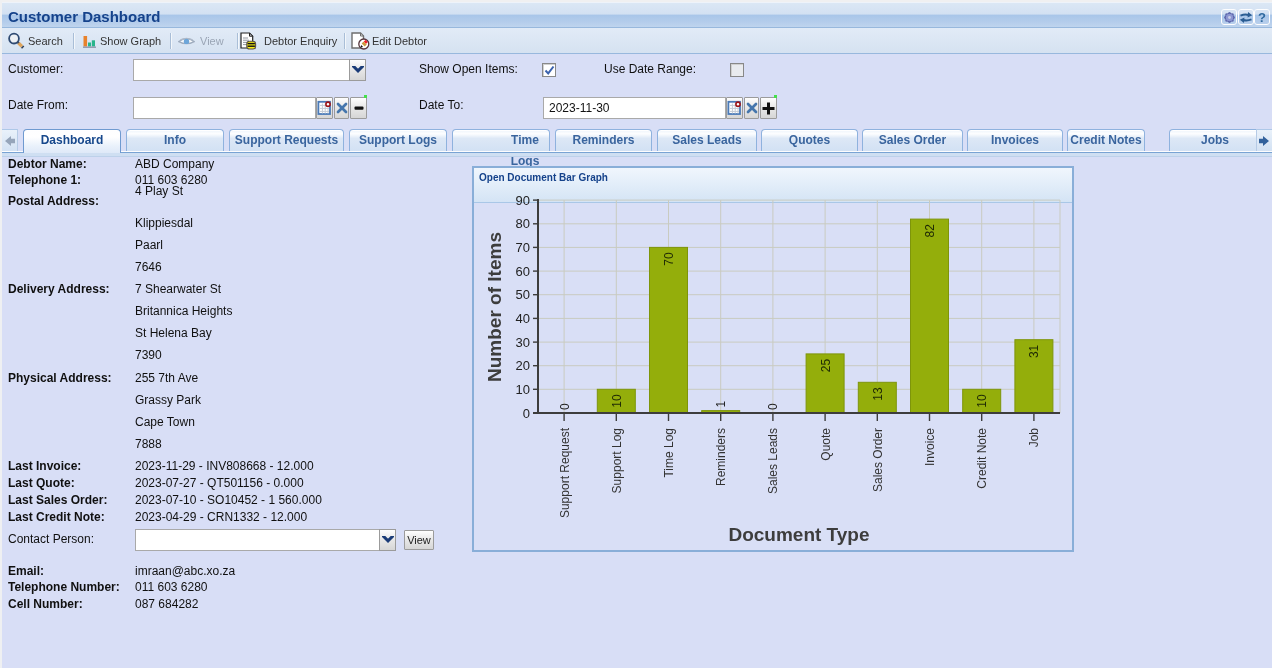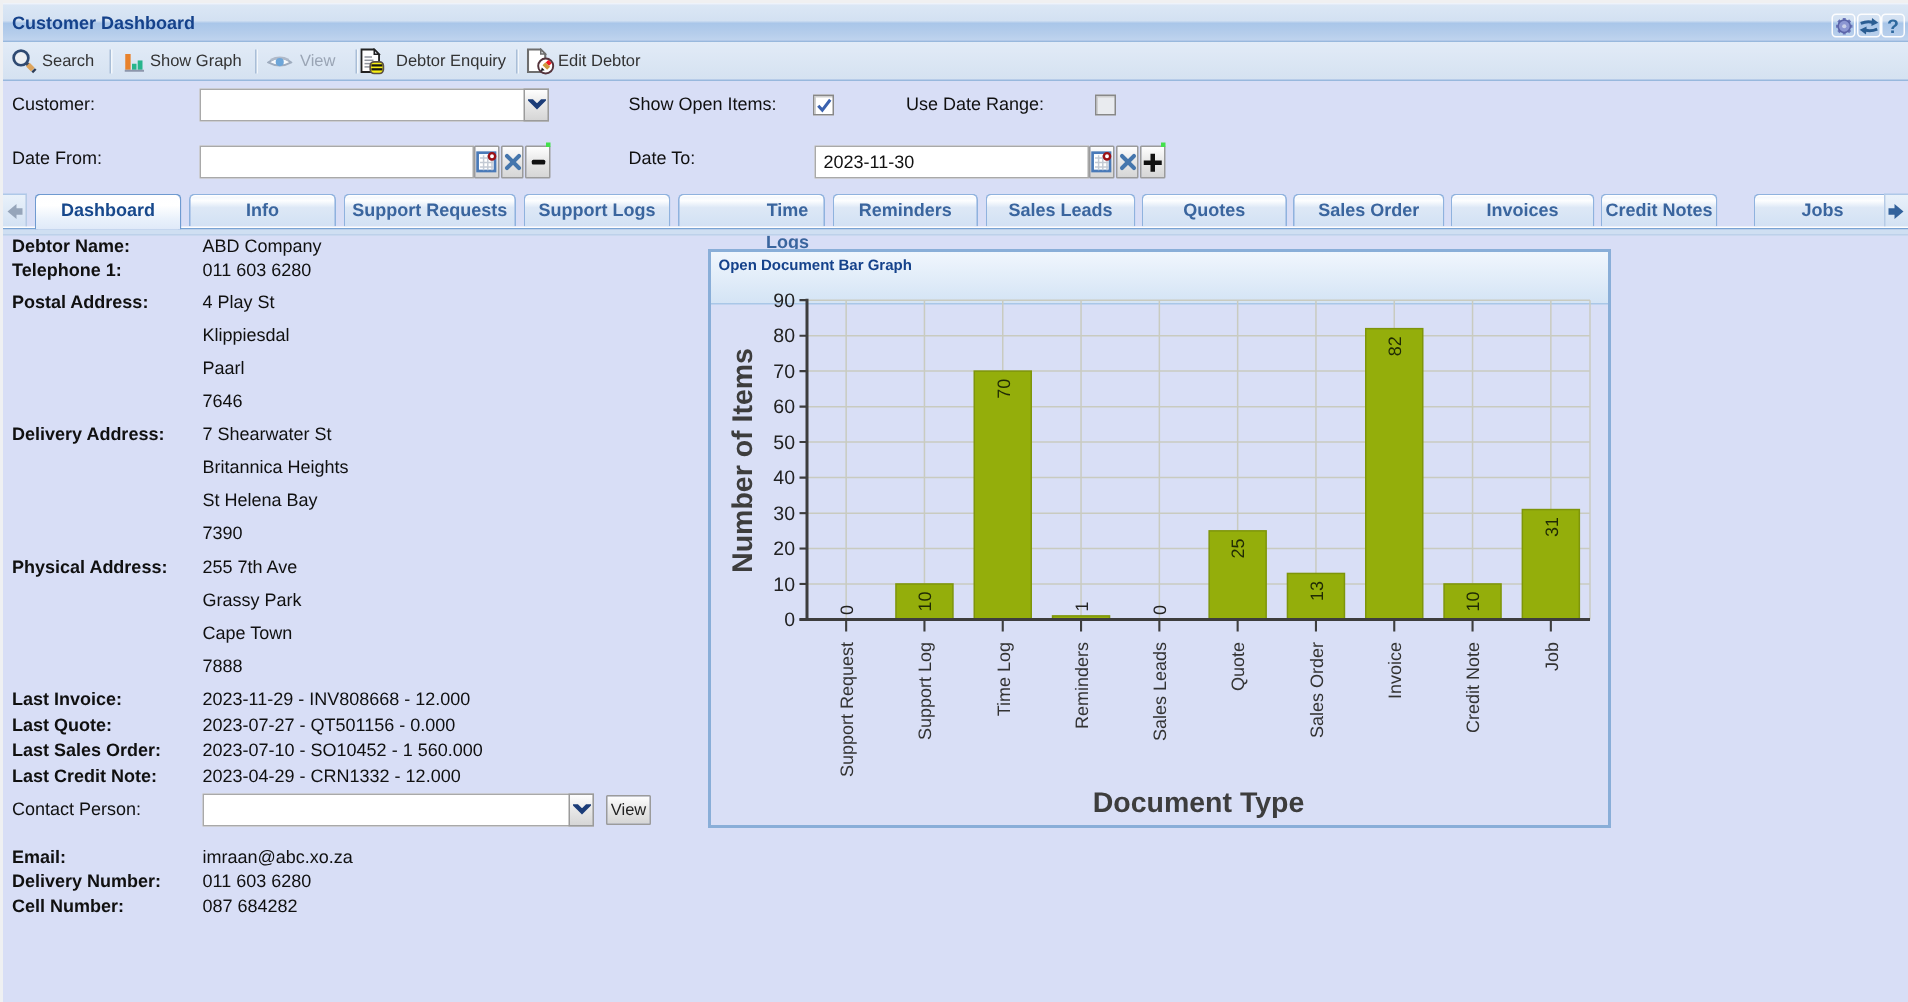--- a/index.html
+++ b/index.html
@@ -1,20 +1,20 @@
 <!DOCTYPE html>
 <html><head><meta charset="utf-8"><title>Customer Dashboard</title>
 <style>
 * { margin:0; padding:0; box-sizing:border-box; }
 html,body { width:1272px; height:668px; overflow:hidden; background:#d8def6;
   font-family:"Liberation Sans",sans-serif; font-size:12px; color:#111; }
 #titlebar { position:absolute; left:0; top:2px; width:1272px; height:25px;
   background:linear-gradient(180deg,#dbe7f5 0%,#d3e1f2 45%,#a9c6e9 52%,#b5cdeb 80%,#bfd4ee 100%);
   border-top:1px solid #eef3fa; }
-#titlebar .t { position:absolute; left:8px; top:5px; font-weight:bold; color:#15428b; font-size:12px; }
+#titlebar .t { position:absolute; left:8px; top:5px; font-weight:bold; color:#15428b; font-size:15px; }
 .winbtn { position:absolute; top:6px; width:16px; height:16px; border:1px solid #fdfdfe; border-radius:3px;
   display:flex; align-items:center; justify-content:center; }
 #toolbar { position:absolute; left:0; top:27px; width:1272px; height:27px;
   background:linear-gradient(#e2ebf7,#d5e2f1);
   border-top:1px solid #98b8dd; border-bottom:1px solid #98b8dd; }
 .tbtxt { position:absolute; top:7px; font-size:11px; color:#333; }
 .tbsep { position:absolute; top:5px; height:16px; width:0; border-left:1px solid #a9bed7; border-right:1px solid #f3f7fb; }
 .tbicon { position:absolute; top:4px; }
 .lab { position:absolute; left:8px; height:15px; font-size:12px; color:#101010; }
 .val { position:absolute; left:135px; height:15px; font-size:12px; color:#101010; }
@@ -227,21 +227,21 @@
   </div>
 <div style="position:absolute;left:0;top:151px;width:1272px;height:1px;background:#fdfdfe;"></div>
 <div style="position:absolute;left:0;top:152px;width:1272px;height:1px;background:#79a3d3;"></div>
 <div style="position:absolute;left:0;top:153px;width:1272px;height:4px;background:#cfdff2;border-bottom:1px solid #bdd1ea;"></div>
 
 <div class="lab" style="top:157px;font-weight:bold;">Debtor Name:</div>
 <div class="val" style="top:157px;">ABD Company</div>
 <div class="lab" style="top:173px;font-weight:bold;">Telephone 1:</div>
 <div class="val" style="top:173px;">011 603 6280</div>
 <div class="lab" style="top:194px;font-weight:bold;">Postal Address:</div>
-<div class="val" style="top:194px;text-align:right;">4 Play St</div>
+<div class="val" style="top:184px;text-align:right;">4 Play St</div>
 <div class="val" style="top:216px;">Klippiesdal</div>
 <div class="val" style="top:238px;">Paarl</div>
 <div class="val" style="top:260px;">7646</div>
 <div class="lab" style="top:282px;font-weight:bold;">Delivery Address:</div>
 <div class="val" style="top:282px;">7 Shearwater St</div>
 <div class="val" style="top:304px;">Britannica Heights</div>
 <div class="val" style="top:326px;">St Helena Bay</div>
 <div class="val" style="top:348px;">7390</div>
 <div class="lab" style="top:371px;font-weight:bold;">Physical Address:</div>
 <div class="val" style="top:371px;">255 7th Ave</div>
@@ -252,21 +252,21 @@
 <div class="val" style="top:459px;">2023-11-29 - INV808668 - 12.000</div>
 <div class="lab" style="top:476px;font-weight:bold;">Last Quote:</div>
 <div class="val" style="top:476px;">2023-07-27 - QT501156 - 0.000</div>
 <div class="lab" style="top:493px;font-weight:bold;">Last Sales Order:</div>
 <div class="val" style="top:493px;">2023-07-10 - SO10452 - 1 560.000</div>
 <div class="lab" style="top:510px;font-weight:bold;">Last Credit Note:</div>
 <div class="val" style="top:510px;">2023-04-29 - CRN1332 - 12.000</div>
 <div class="lab" style="top:532px;font-weight:normal;">Contact Person:</div>
 <div class="lab" style="top:564px;font-weight:bold;">Email:</div>
 <div class="val" style="top:564px;">imraan@abc.xo.za</div>
-<div class="lab" style="top:580px;font-weight:bold;">Delivery Number:</div>
+<div class="lab" style="top:580px;font-weight:bold;">Telephone Number:</div>
 <div class="val" style="top:580px;">011 603 6280</div>
 <div class="lab" style="top:597px;font-weight:bold;">Cell Number:</div>
 <div class="val" style="top:597px;">087 684282</div>
 
 <div class="field" style="left:135px;top:529px;width:261px;">
   <div class="combo-arrow">
       <svg width="12" height="8" viewBox="0 0 12 8">
         <path d="M0.8 0.8 L6 6 L11.2 0.8 L9 0.8 L6 3.8 L3 0.8 Z" fill="#1b3c78" stroke="#1b3c78" stroke-width="1.4"></path>
       </svg>
     </div>

